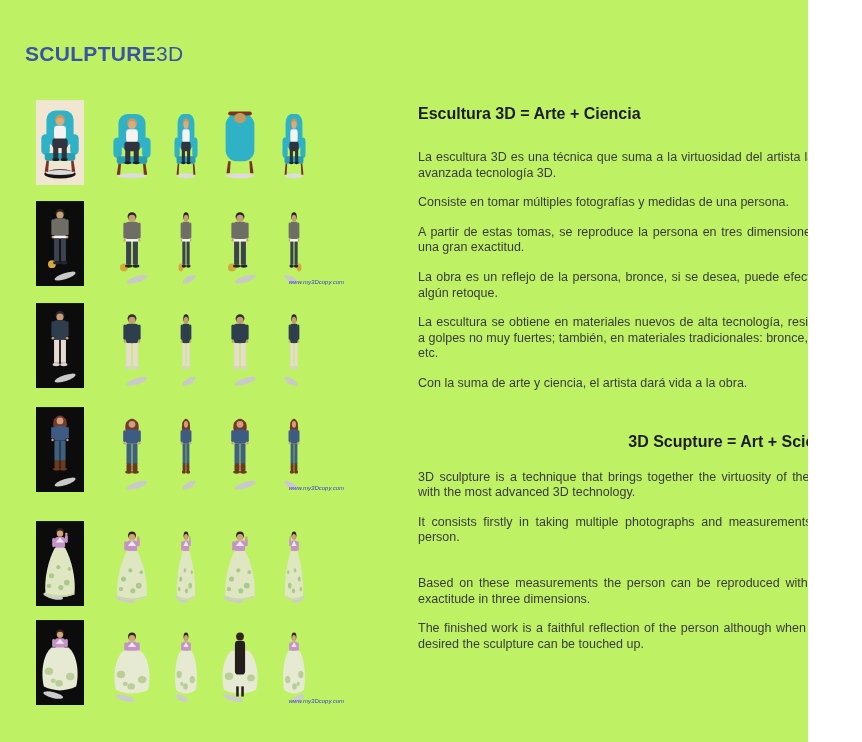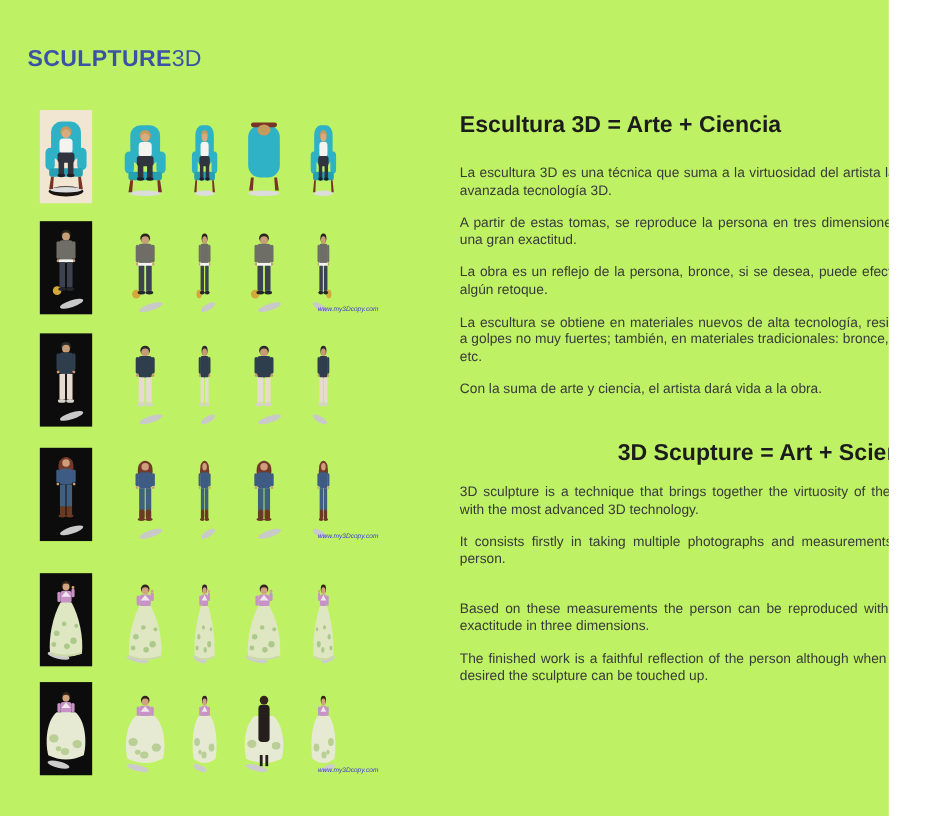--- a/index.html
+++ b/index.html
@@ -8,21 +8,21 @@
   .logo{position:absolute;left:25px;top:42px;font-size:21px;font-weight:700;
         color:#3b53a5;letter-spacing:.3px;white-space:nowrap;}
   .logo .lt{font-weight:400;}
   .gallery{position:absolute;left:0;top:0;width:862px;height:742px;}
   .gallery-row{position:absolute;left:30px;width:335px;}
   .photo-cell{position:absolute;left:6px;top:2px;line-height:0;}
   .view-cell{position:absolute;top:0;line-height:0;}
   .watermark{position:absolute;left:236px;width:78px;text-align:right;
              font-size:6px;font-style:italic;color:#3c3ccc;line-height:8px;}
   .textcol{position:absolute;left:418px;top:92px;width:424px;color:#3a3a3a;}
-  .textcol .hd{font-size:21px;line-height:24px;color:#1c1c1c;margin:0;font-weight:700;}
+  .textcol .hd{font-size:16px;line-height:24px;color:#1c1c1c;margin:0;font-weight:700;}
   .hd-es{margin-top:10px !important;}
   .hd-en{margin-top:38px !important;text-align:right;}
   .textcol p{font-size:12.5px;line-height:15.6px;margin:14px 0 0;text-align:justify;}
   p.first{margin-top:24px;}
   p.after-h{margin-top:16px;}
   p.gap{margin-top:30px;}
 </style>
 </head>
 <body>
 
@@ -544,20 +544,21 @@
               <ellipse cx="18" cy="67" rx="3" ry="2.6" fill="#b9cf96"></ellipse>
             </g>
           </svg></div>
         <span class="watermark" style="top: 85px;">www.my3Dcopy.com</span>
       </div>
     </div>
 
   <div class="textcol">
     <div class="hd hd-es">Escultura 3D = Arte + Ciencia</div>
     <p class="first">La escultura 3D es una técnica que suma a la virtuosidad del artista la más avanzada tecnología 3D.</p>
+    <p>Consiste en tomar múltiples fotografías y medidas de una persona.</p>
     <p>A partir de estas tomas, se reproduce la persona en tres dimensiones con una gran exactitud.</p>
     <p>La obra es un reflejo de la persona, bronce, si se desea, puede efectuarse algún retoque.</p>
     <p>La escultura se obtiene en materiales nuevos de alta tecnología, resistente a golpes no muy fuertes; también, en materiales tradicionales: bronce, latón, etc.</p>
     <p>Con la suma de arte y ciencia, el artista dará vida a la obra.</p>
 
     <div class="hd hd-en">3D Scupture = Art + Science</div>
     <p class="after-h">3D sculpture is a technique that brings together the virtuosity of the artist with the most advanced 3D technology.</p>
     <p>It consists firstly in taking multiple photographs and measurements of a person.</p>
     <p class="gap">Based on these measurements the person can be reproduced with great exactitude in three dimensions.</p>
     <p>The finished work is a faithful reflection of the person although when and if desired the sculpture can be touched up.</p>

